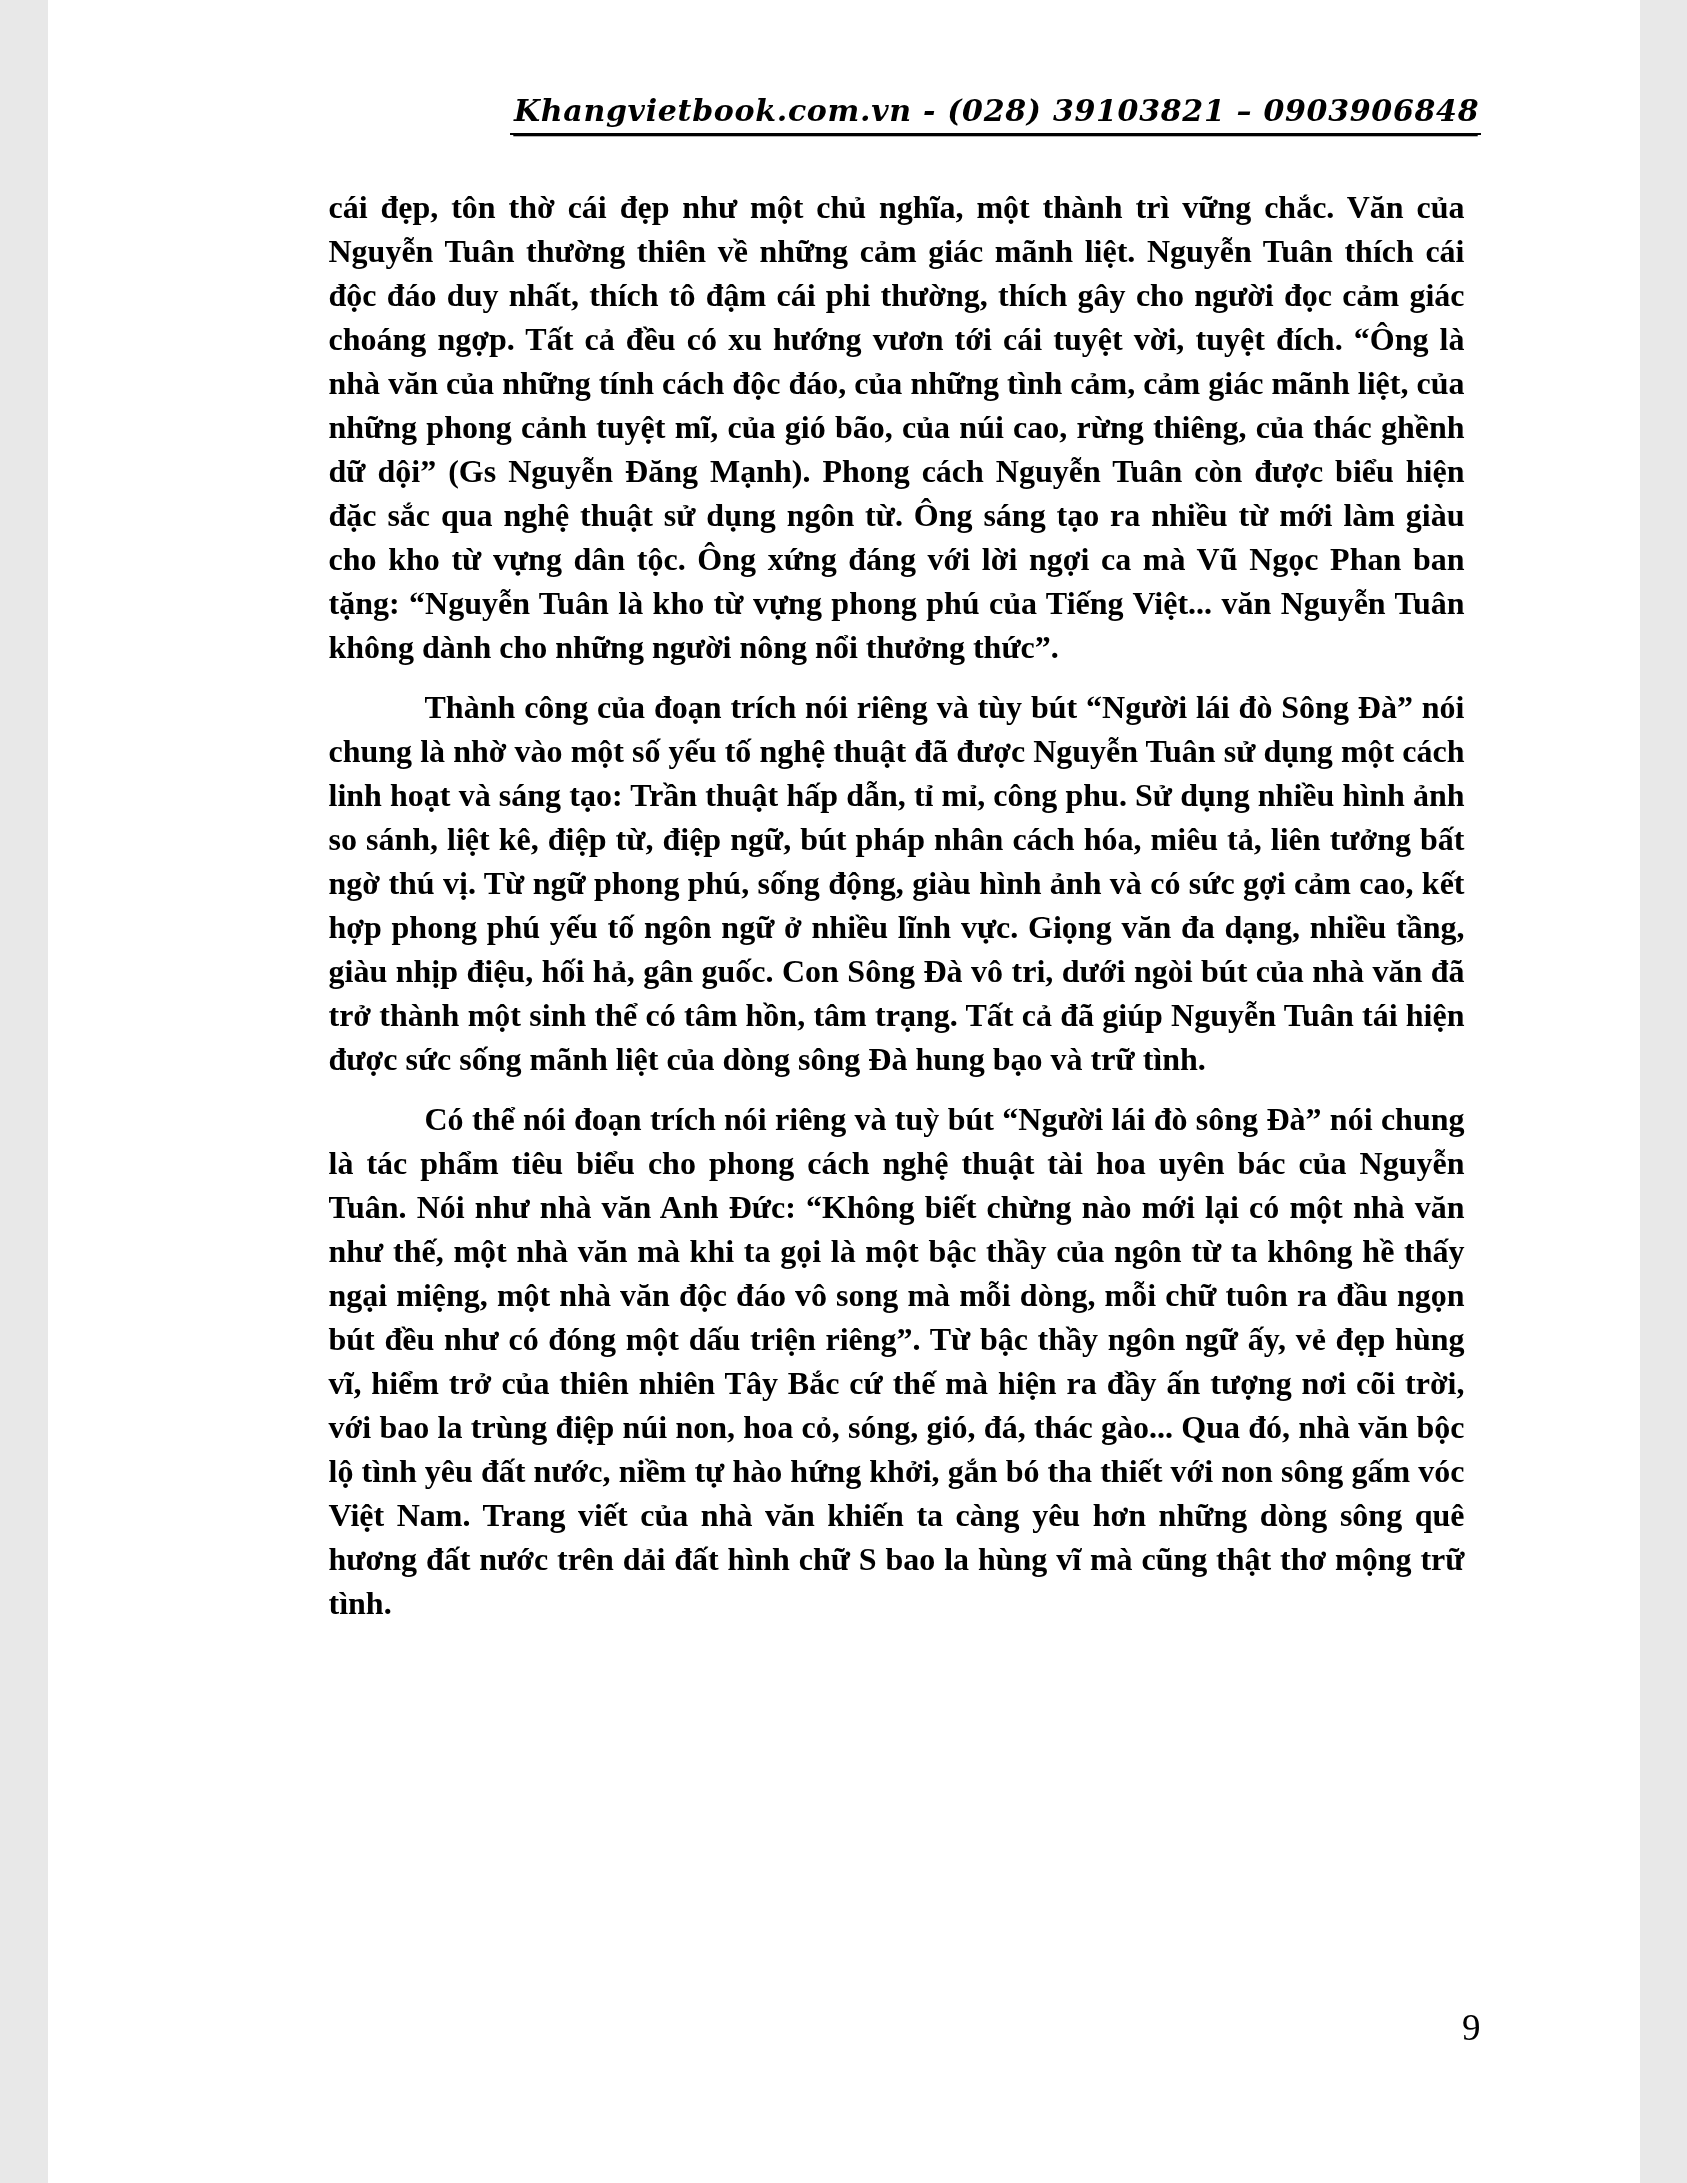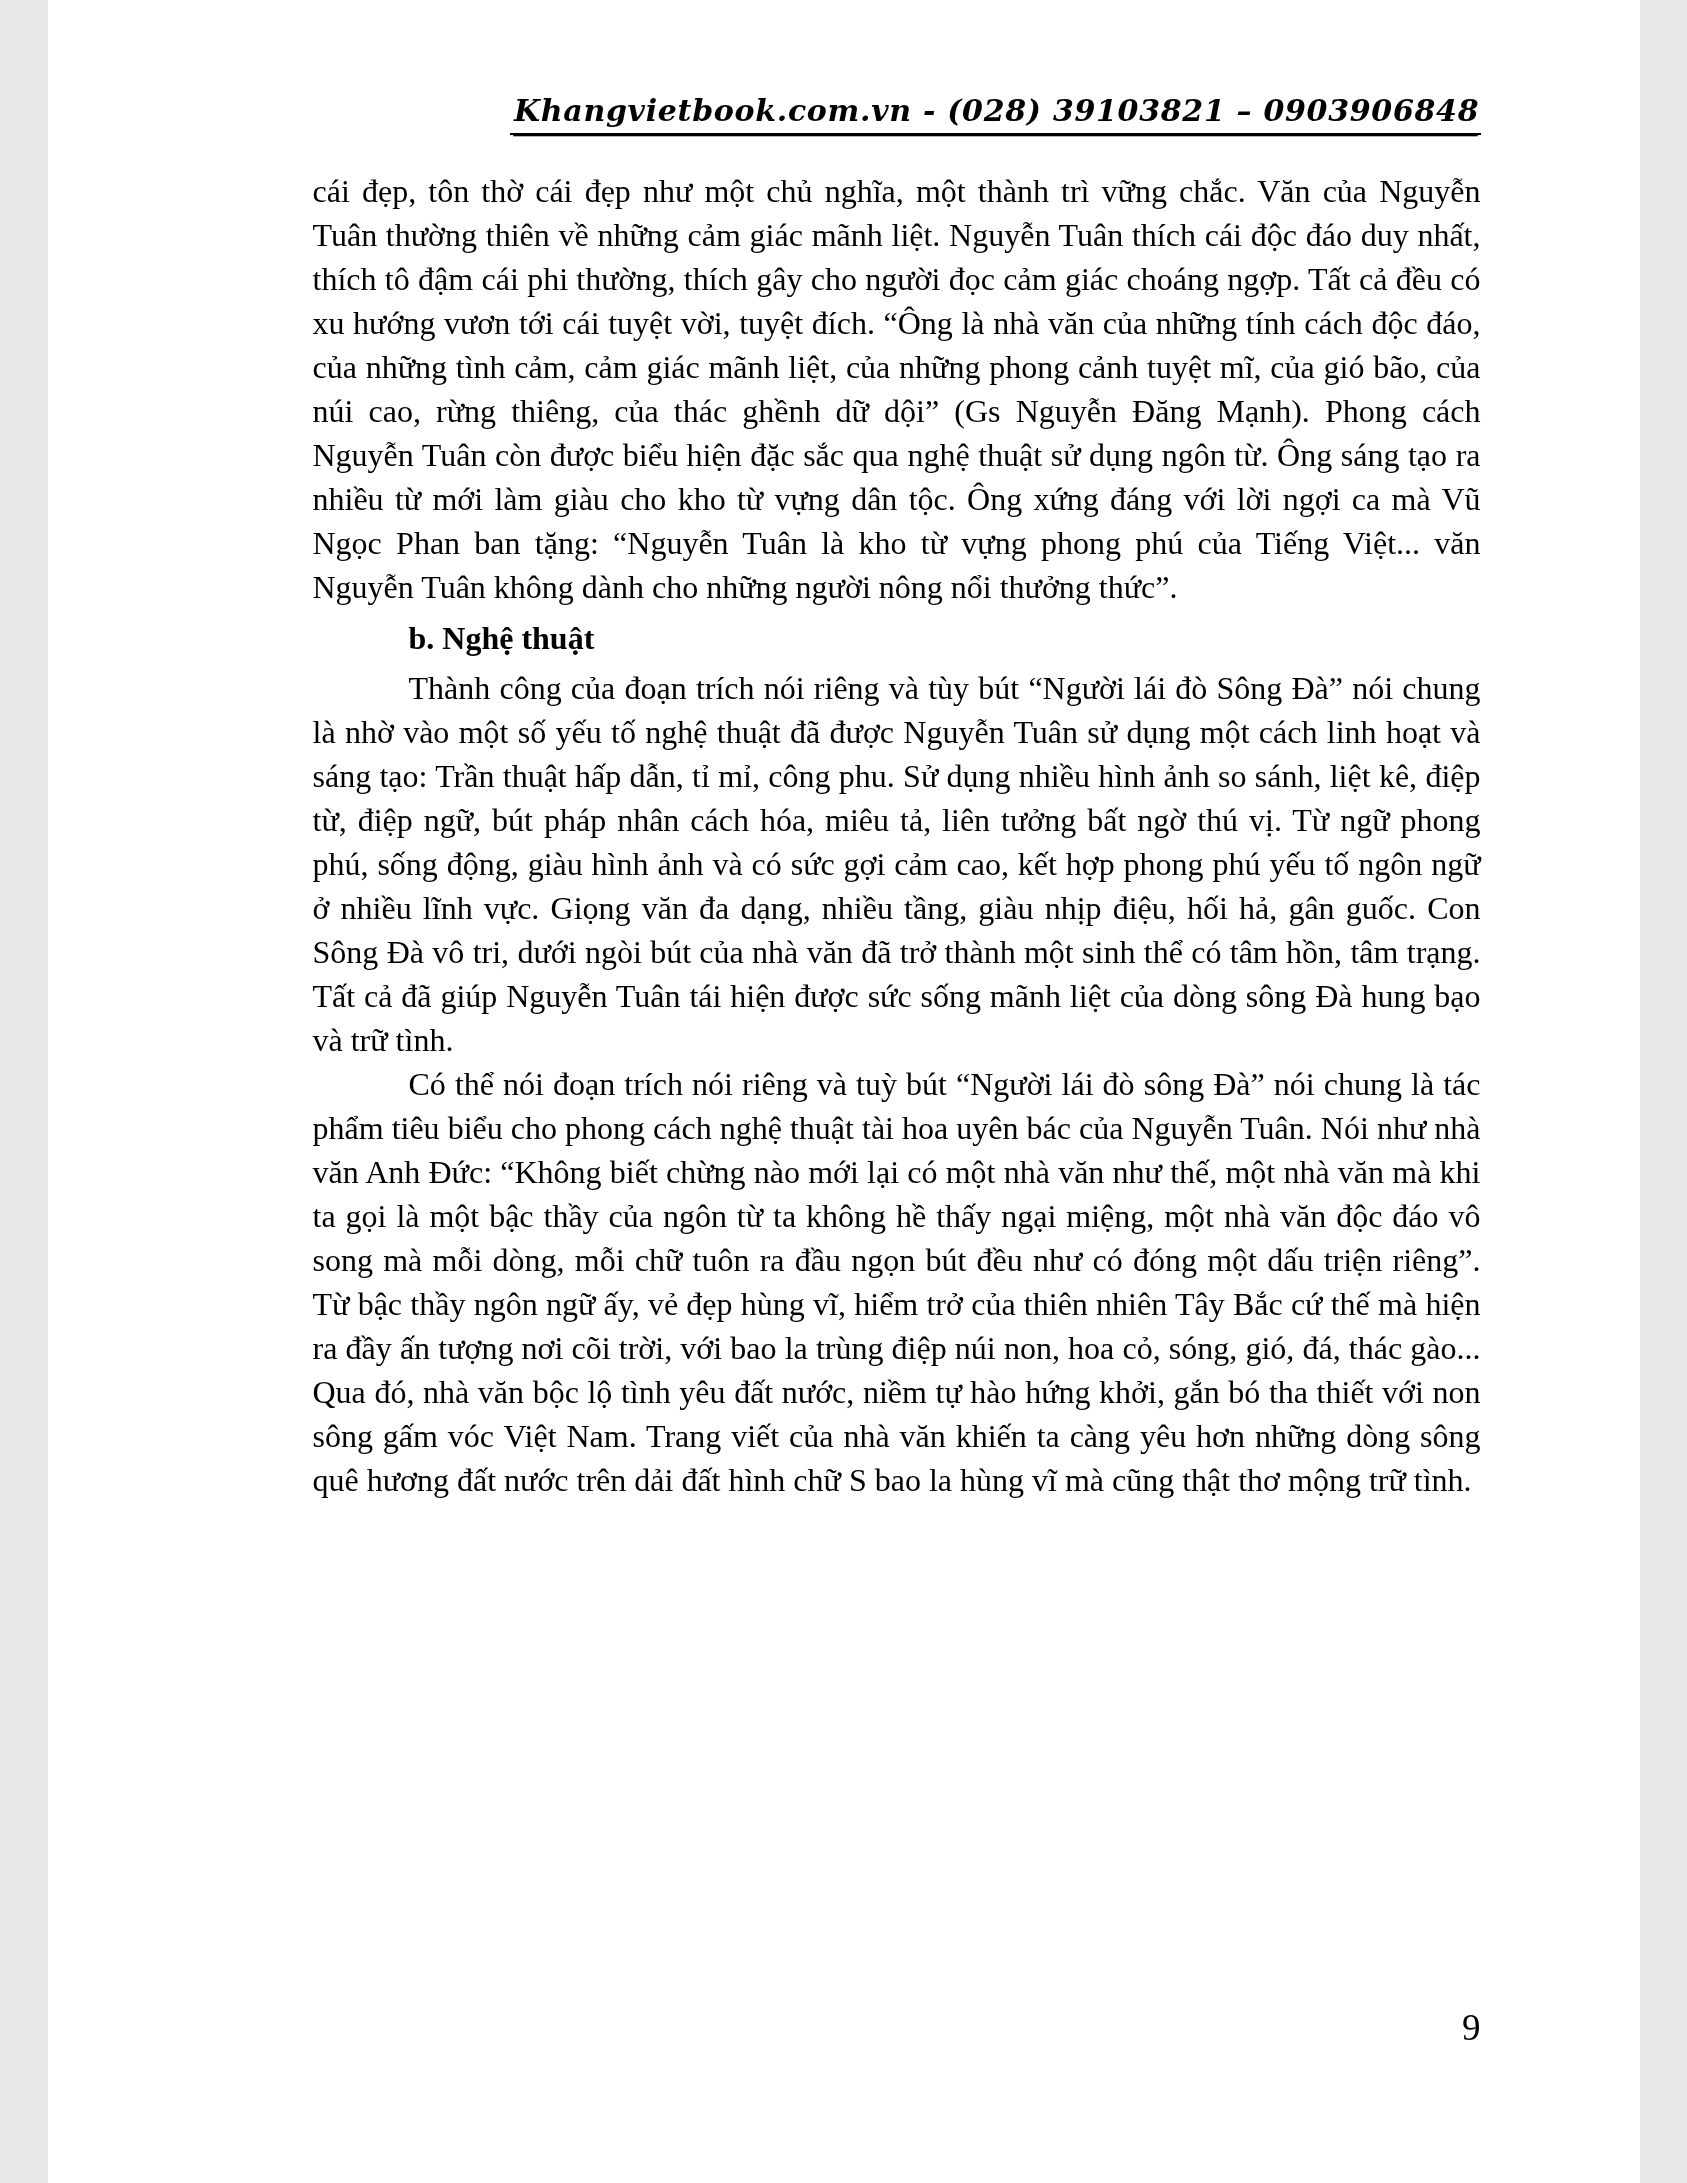--- a/index.html
+++ b/index.html
@@ -41,22 +41,23 @@
     position: absolute;
     left: 265px;
     top: 169px;
     width: 1168px;
     font-family: "Liberation Serif", "DejaVu Serif", serif;
     font-size: 32px;
     line-height: 44px;
     text-align: justify;
   }
   .body-text p {
-    margin: 0;
+    margin: 16px;
     padding: 0;
+    font-weight: bold;
   }
   .body-text p.first-line-indent {
     text-indent: 96px;
   }
   .heading-serif {
     font-family: "Liberation Serif", "DejaVu Serif", serif;
     font-weight: bold;
     font-size: 32px;
     margin: 6.6px 0 6.6px 96px;
     text-align: left;
@@ -87,21 +88,20 @@
 <div class="page">
 
   <div class="page-header">
     <span class="header-text">Khangvietbook.com.vn - (028) 39103821 – 0903906848</span>
   </div>
 
   <div class="body-text">
 
     <p class="continuation">cái đẹp, tôn thờ cái đẹp như một chủ nghĩa, một thành trì vững chắc. Văn của Nguyễn Tuân thường thiên về những cảm giác mãnh liệt. Nguyễn Tuân thích cái độc đáo duy nhất, thích tô đậm cái phi thường, thích gây cho người đọc cảm giác choáng ngợp. Tất cả đều có xu hướng vươn tới cái tuyệt vời, tuyệt đích. “Ông là nhà văn của những tính cách độc đáo, của những tình cảm, cảm giác mãnh liệt, của những phong cảnh tuyệt mĩ, của gió bão, của núi cao, rừng thiêng, của thác ghềnh dữ dội” (Gs Nguyễn Đăng Mạnh). Phong cách Nguyễn Tuân còn được biểu hiện đặc sắc qua nghệ thuật sử dụng ngôn từ. Ông sáng tạo ra nhiều từ mới làm giàu cho kho từ vựng dân tộc. Ông xứng đáng với lời ngợi ca mà Vũ Ngọc Phan ban tặng: “Nguyễn Tuân là kho từ vựng phong phú của Tiếng Việt... văn Nguyễn Tuân không dành cho những người nông nổi thưởng thức”.</p>
 
-    <h3 class="heading-serif">b. Nghệ thuật</h3>
 
     <p class="first-line-indent">Thành công của đoạn trích nói riêng và tùy bút “Người lái đò Sông Đà” nói chung là nhờ vào một số yếu tố nghệ thuật đã được Nguyễn Tuân sử dụng một cách linh hoạt và sáng tạo: Trần thuật hấp dẫn, tỉ mỉ, công phu. Sử dụng nhiều hình ảnh so sánh, liệt kê, điệp từ, điệp ngữ, bút pháp nhân cách hóa, miêu tả, liên tưởng bất ngờ thú vị. Từ ngữ phong phú, sống động, giàu hình ảnh và có sức gợi cảm cao, kết hợp phong phú yếu tố ngôn ngữ ở nhiều lĩnh vực. Giọng văn đa dạng, nhiều tầng, giàu nhịp điệu, hối hả, gân guốc. Con Sông Đà vô tri, dưới ngòi bút của nhà văn đã trở thành một sinh thể có tâm hồn, tâm trạng. Tất cả đã giúp Nguyễn Tuân tái hiện được sức sống mãnh liệt của dòng sông Đà hung bạo và trữ tình.</p>
 
 
     <p class="first-line-indent">Có thể nói đoạn trích nói riêng và tuỳ bút “Người lái đò sông Đà” nói chung là tác phẩm tiêu biểu cho phong cách nghệ thuật tài hoa uyên bác của Nguyễn Tuân. Nói như nhà văn Anh Đức: “Không biết chừng nào mới lại có một nhà văn như thế, một nhà văn mà khi ta gọi là một bậc thầy của ngôn từ ta không hề thấy ngại miệng, một nhà văn độc đáo vô song mà mỗi dòng, mỗi chữ tuôn ra đầu ngọn bút đều như có đóng một dấu triện riêng”. Từ bậc thầy ngôn ngữ ấy, vẻ đẹp hùng vĩ, hiểm trở của thiên nhiên Tây Bắc cứ thế mà hiện ra đầy ấn tượng nơi cõi trời, với bao la trùng điệp núi non, hoa cỏ, sóng, gió, đá, thác gào... Qua đó, nhà văn bộc lộ tình yêu đất nước, niềm tự hào hứng khởi, gắn bó tha thiết với non sông gấm vóc Việt Nam. Trang viết của nhà văn khiến ta càng yêu hơn những dòng sông quê hương đất nước trên dải đất hình chữ S bao la hùng vĩ mà cũng thật thơ mộng trữ tình.</p>
 
   </div>
 
   <div class="page-footer">
     <span>9</span>

